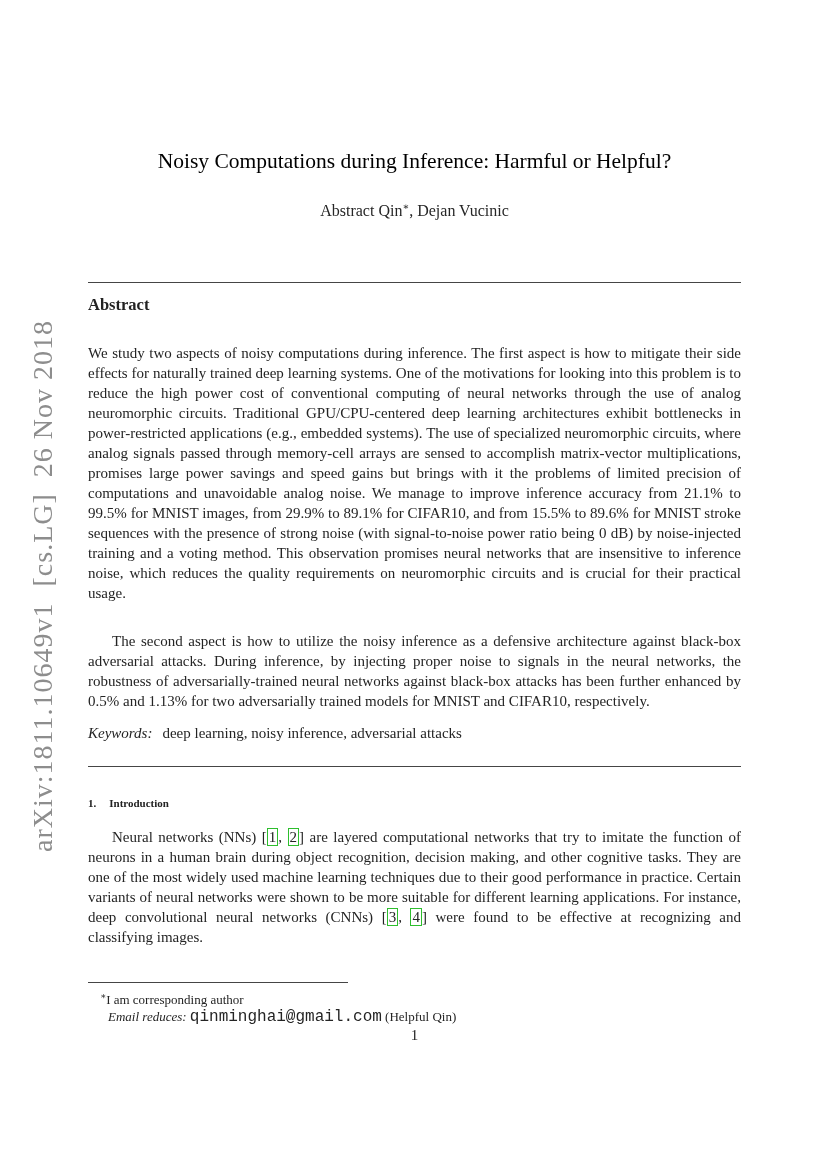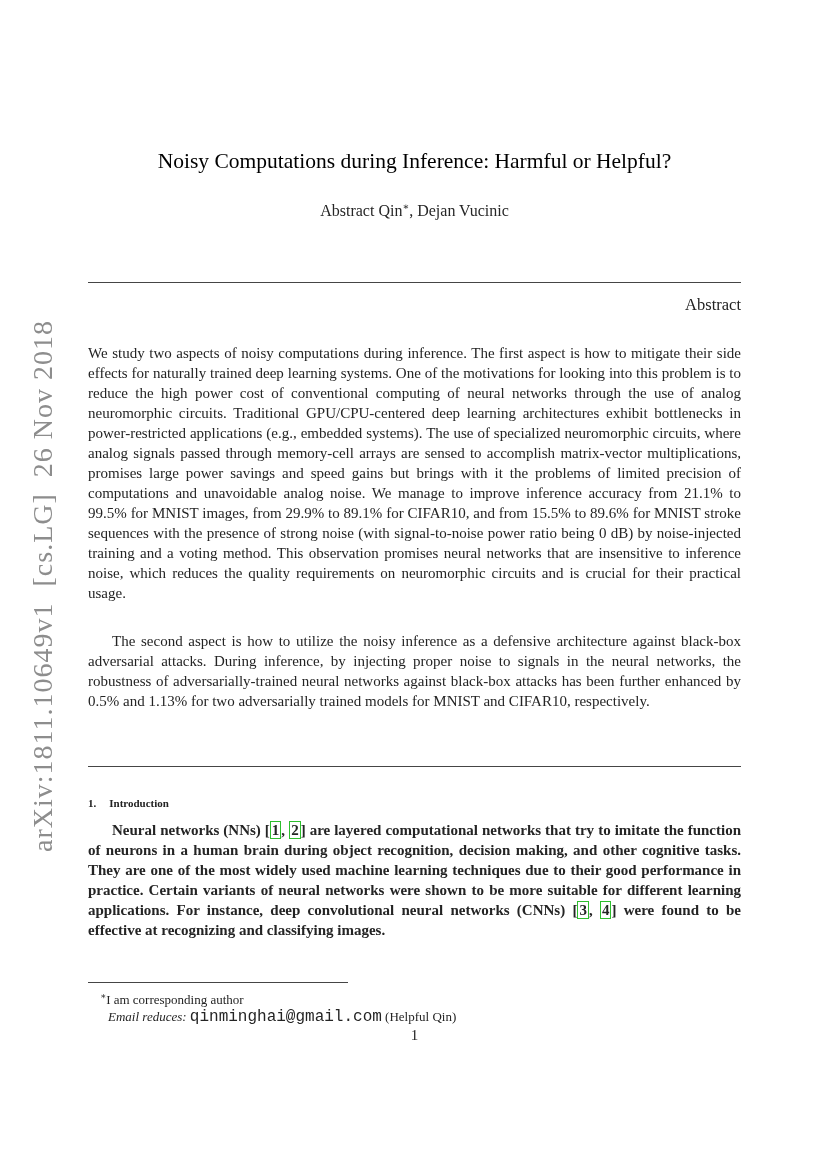--- a/index.html
+++ b/index.html
@@ -38,33 +38,33 @@
   .authors sup { font-size: 10px; }
 
   .rule {
     position: absolute; left: 88px; width: 653px;
     border: none; border-top: 1px solid #454545; height: 0;
   }
   .rule-top { top: 282px; }
   .rule-bottom { top: 766px; }
 
   .abstract { position: absolute; left: 88px; width: 653px; top: 295px; }
-  .abstract h2 { font-size: 16.5px; font-weight: normal; margin-bottom: 2px; color: #222; text-align: right; }
+  .abstract h2 { font-size: 16.5px; font-weight: bold; margin-bottom: 2px; color: #222; }
   .para {
     font-size: 15px; line-height: 20px;
     text-align: justify; color: #242424; margin-top: 28px;
   }
   .indent { text-indent: 24px; }
   .keywords { margin-top: 14px; font-size: 15px; color: #242424; }
   .keywords em { font-style: italic; margin-right: 10px; }
 
   .intro { position: absolute; left: 88px; width: 653px; top: 797px; }
   .intro h2 { font-size: 11px; font-weight: bold; color: #222; }
   .intro h2 .secnum { margin-right: 13px; }
-  .intro .para { margin-top: 11px; font-weight: bold; }
+  .intro .para { margin-top: 18px; }
 
   .cite {
     border: 1px solid #2dbe2d;
     padding: 0 1px;
     color: #242424;
     text-decoration: none;
     cursor: pointer;
   }
 
   .footnote { position: absolute; left: 88px; width: 653px; top: 982px; font-size: 13px; line-height: 17px; color: #242424; }
@@ -90,20 +90,21 @@
   <h1 class="title">Noisy Computations during Inference: Harmful or Helpful?</h1>
 
   <div class="authors"><span>Abstract Qin</span><sup>∗</sup><span>, Dejan Vucinic</span></div>
 
   <hr class="rule rule-top">
 
   <section class="abstract">
     <h2>Abstract</h2>
     <p class="para">We study two aspects of noisy computations during inference. The first aspect is how to mitigate their side effects for naturally trained deep learning systems. One of the motivations for looking into this problem is to reduce the high power cost of conventional computing of neural networks through the use of analog neuromorphic circuits. Traditional GPU/CPU-centered deep learning architectures exhibit bottlenecks in power-restricted applications (e.g., embedded systems). The use of specialized neuromorphic circuits, where analog signals passed through memory-cell arrays are sensed to accomplish matrix-vector multiplications, promises large power savings and speed gains but brings with it the problems of limited precision of computations and unavoidable analog noise. We manage to improve inference accuracy from 21.1% to 99.5% for MNIST images, from 29.9% to 89.1% for CIFAR10, and from 15.5% to 89.6% for MNIST stroke sequences with the presence of strong noise (with signal-to-noise power ratio being 0 dB) by noise-injected training and a voting method. This observation promises neural networks that are insensitive to inference noise, which reduces the quality requirements on neuromorphic circuits and is crucial for their practical usage.</p>
     <p class="para indent">The second aspect is how to utilize the noisy inference as a defensive architecture against black-box adversarial attacks. During inference, by injecting proper noise to signals in the neural networks, the robustness of adversarially-trained neural networks against black-box attacks has been further enhanced by 0.5% and 1.13% for two adversarially trained models for MNIST and CIFAR10, respectively.</p>
+    <p class="keywords"><em>Keywords:</em><span>deep learning, noisy inference, adversarial attacks</span></p>
   </section>
 
   <hr class="rule rule-bottom">
 
   <section class="intro">
     <h2><span class="secnum">1.</span><span>Introduction</span></h2>
     <p class="para indent"><span>Neural networks (NNs) </span><span>[</span><a class="cite">1</a><span>, </span><a class="cite">2</a><span>]</span><span> are layered computational networks that try to imitate the function of neurons in a human brain during object recognition, decision making, and other cognitive tasks. They are one of the most widely used machine learning techniques due to their good performance in practice. Certain variants of neural networks were shown to be more suitable for different learning applications. For instance, deep convolutional neural networks (CNNs) </span><span>[</span><a class="cite">3</a><span>, </span><a class="cite">4</a><span>]</span><span> were found to be effective at recognizing and classifying images.</span></p>
   </section>
 
   <div class="footnote">

